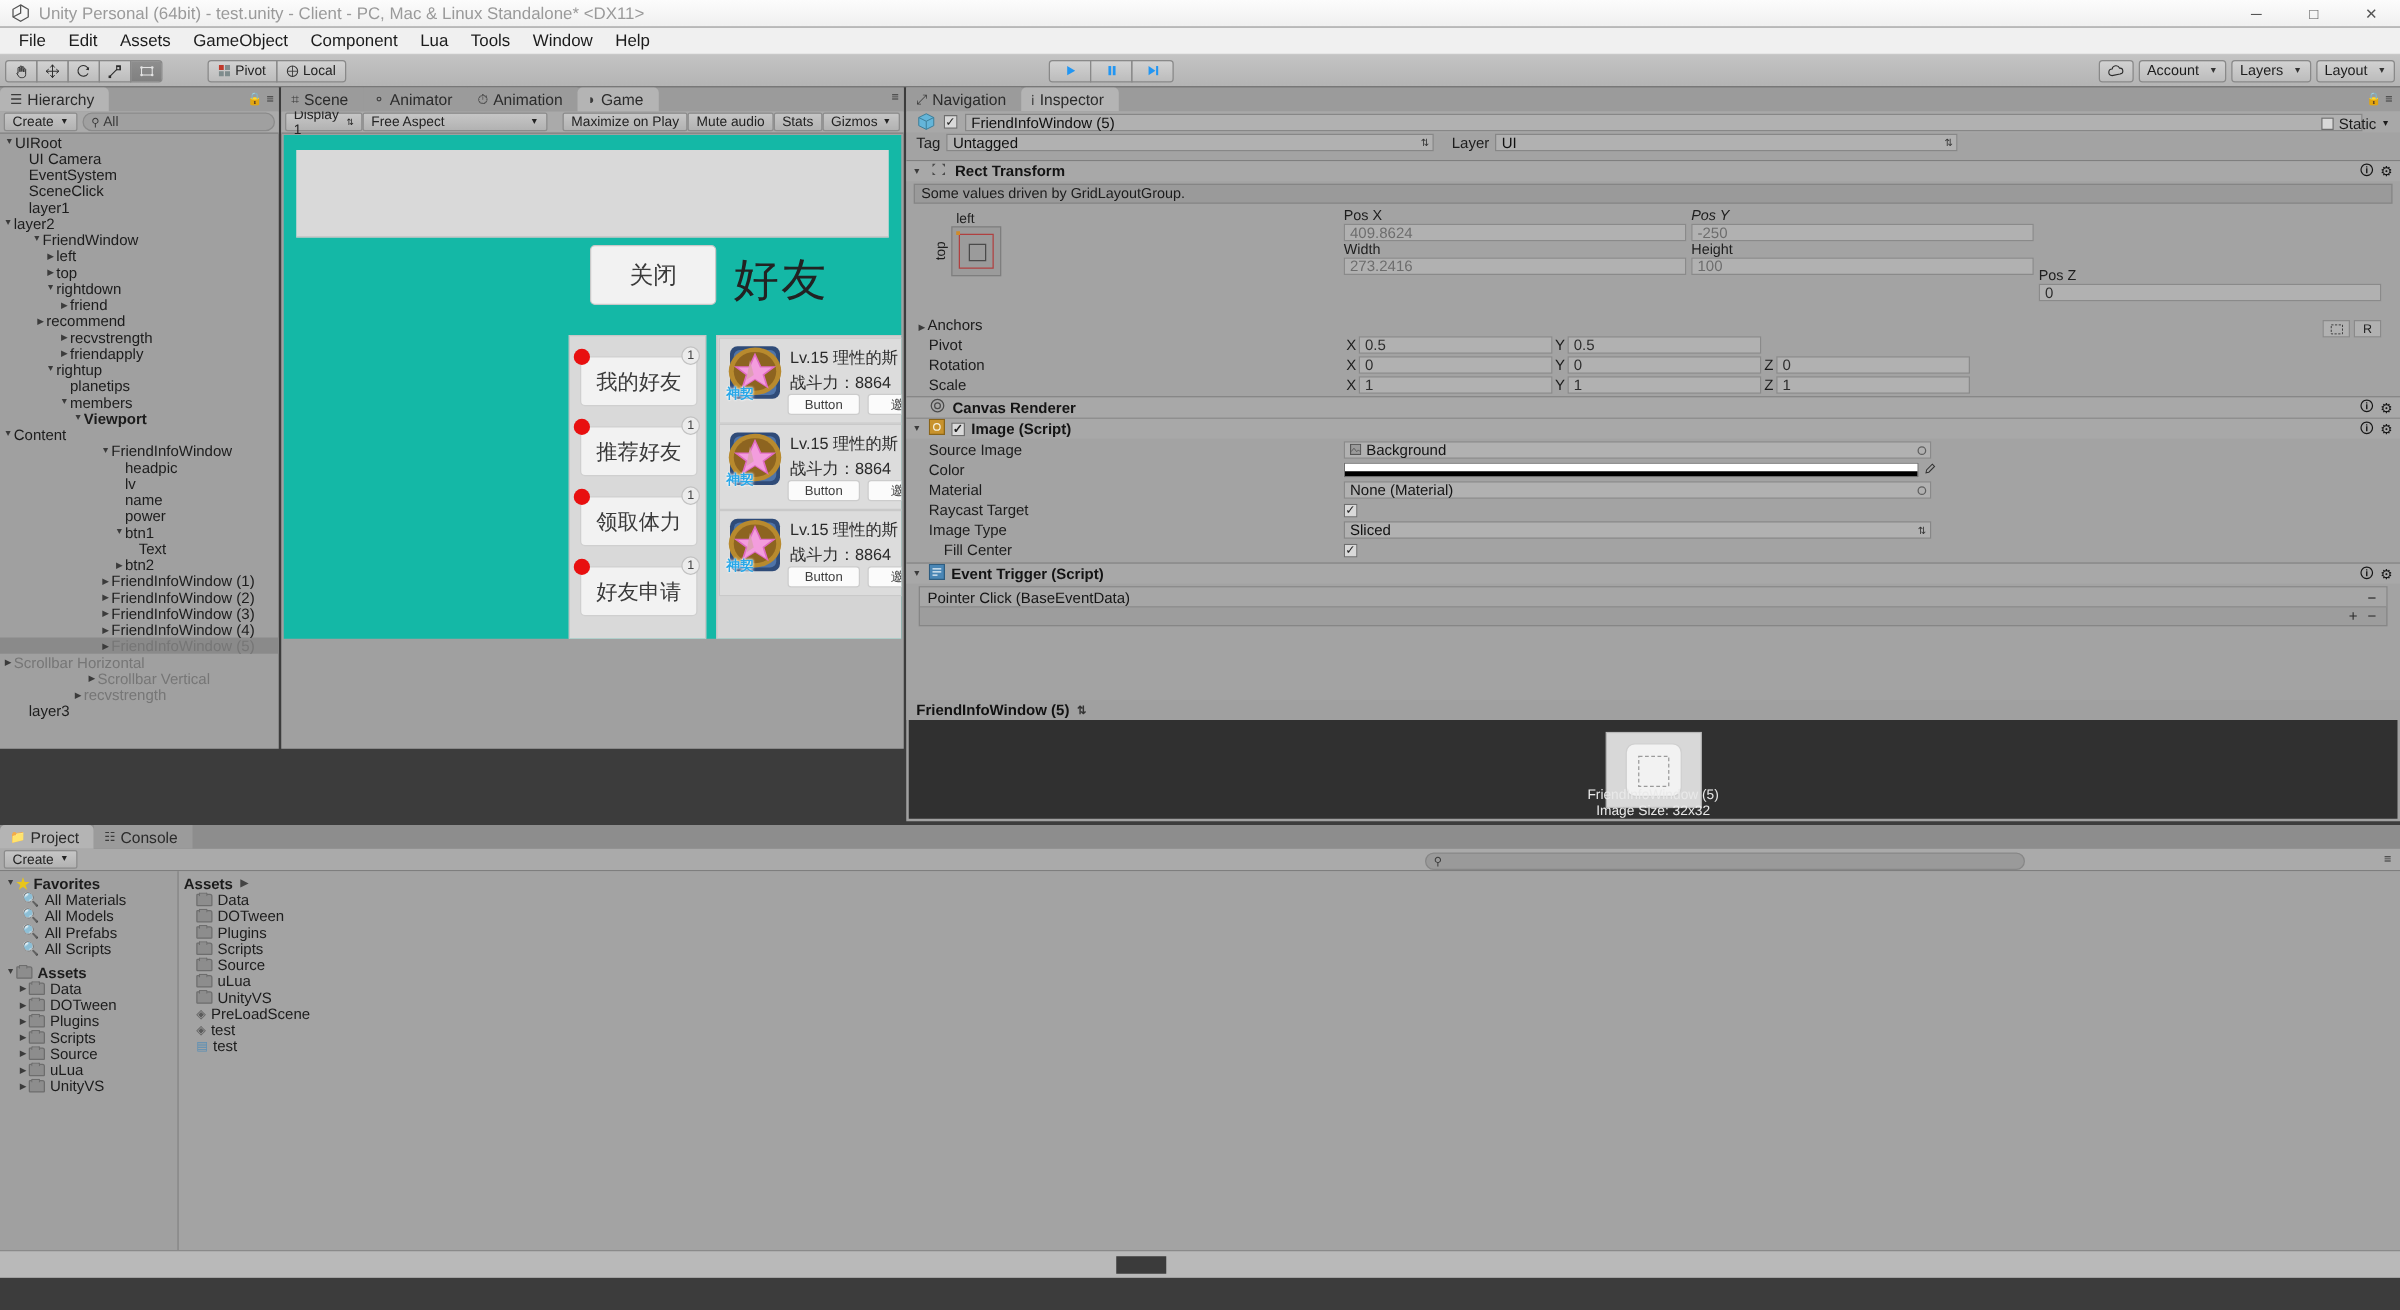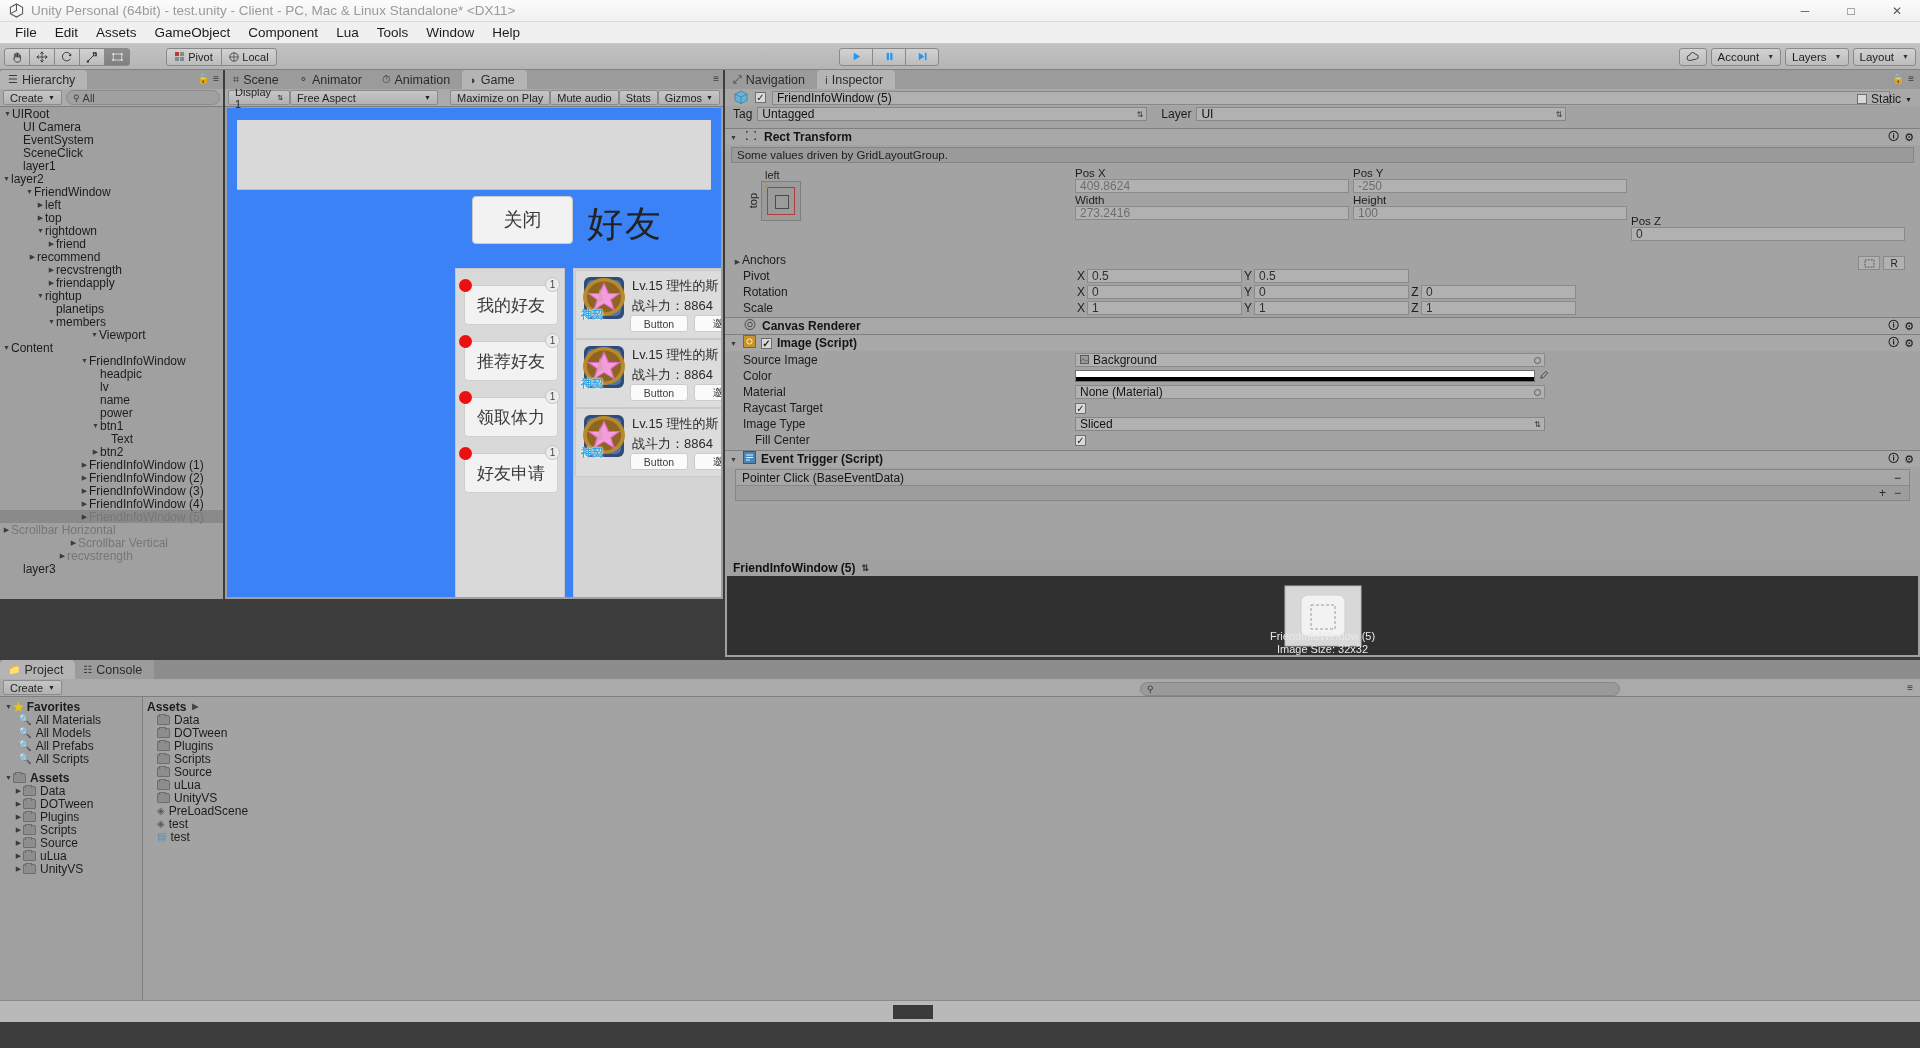--- a/index.html
+++ b/index.html
@@ -66,22 +66,22 @@
   #hierList{ position:absolute; top:37px; left:0; right:0; bottom:0; overflow:hidden; }
   .hrow{ height:13px; display:flex; align-items:center; font-size:12px; color:#1c1c1c;
     white-space:nowrap; padding-left:2px;}
   .hrow.sel{ background:#8a8a8a; }
   .hrow.dim{ color:#767676; }
   .tri{ width:9px; display:inline-block; font-size:7px; color:#3b3b3b; text-align:center;}
   .tri.e{ visibility:hidden;}
 
   
   #game{ left:225px; top:0; width:498px; height:529px; background:#a0a0a0;}
-  #gameCanvas{ position:absolute; left:2px; top:38px; width:494px; height:489px;
-    background:#3b82f6; overflow:hidden;text-decoration:underline;}
+  #gameCanvas{ position:absolute; left:2px; top:38px; width:494px; height:403px;
+    background:#14b8a6; overflow:hidden;text-decoration:underline;}
   .gtop{ position:absolute; left:10px; top:12px; right:10px; height:70px;
     background:#d9d9d9; border-bottom:1px solid #c2c2c2;}
   .closebtn{ position:absolute; left:245px; top:88px; width:101px; height:48px;
     background:#f2f2f2; border:1px solid #c9c9c9; border-radius:4px;
     display:flex;align-items:center;justify-content:center; font-size:19px; color:#3a3a3a;}
   .gtitle{ position:absolute; left:360px; top:92px; font-size:36px; color:#222; letter-spacing:2px;}
   .leftcol{ position:absolute; left:228px; top:160px; width:110px; height:428px;
     background:#d9d9d9; border:1px solid #c6c6c6;}
   .navbtn{ position:absolute; left:8px; width:94px; height:40px; background:#f2f2f2;
     border:1px solid #cfcfcf; border-radius:4px;
@@ -394,21 +394,21 @@
           <span>rightup</span>
         </div>
         <div class="hrow" style="padding-left: 47px;">
           <span class="tri e"></span>
           <span>planetips</span>
         </div>
         <div class="hrow" style="padding-left: 47px;">
           <span class="tri">▼</span>
           <span>members</span>
         </div>
-        <div class="hrow" style="padding-left: 90px;">
+        <div class="hrow" style="padding-left: 58px; font-weight: bold;">
           <span class="tri">▼</span>
           <span>Viewport</span>
         </div>
         <div class="hrow" style="">
           <span class="tri">▼</span>
           <span>Content</span>
         </div>
         <div class="hrow" style="padding-left: 80px;">
           <span class="tri">▼</span>
           <span>FriendInfoWindow</span>
@@ -675,21 +675,21 @@
 
           <div style="position:absolute; left:350px; top:2px; width:830px;">
             <div style="display:flex; gap:4px;">
               <div style="flex:1;">
                 <div style="font-size:11.5px;color:#1d1d1d;">Pos X</div>
                 <div class="num numdim">409.8624</div>
                 <div style="font-size:11.5px;color:#1d1d1d;margin-top:1px;">Width</div>
                 <div class="num numdim">273.2416</div>
               </div>
               <div style="flex:1;">
-                <div style="font-size:11.5px;color:#1d1d1d;">Pos Y</div>
+                <div style="font-size:11.5px;color:#1d1d1d;font-style:italic;">Pos Y</div>
                 <div class="num numdim">-250</div>
                 <div style="font-size:11.5px;color:#1d1d1d;margin-top:1px;">Height</div>
                 <div class="num numdim">100</div>
               </div>
               <div style="flex:1;margin-top:48px;">
                 <div style="font-size:11.5px;color:#1d1d1d;">Pos Z</div>
                 <div class="num">0</div>
                 <div style="height:14px;margin-top:1px;"></div>
                 <div style="display:flex; gap:3px; justify-content:flex-end;">
                   <div style="width:22px;height:14px;background:#b1b1b1;border:1px solid #8a8a8a;display:flex;align-items:center;justify-content:center;">

